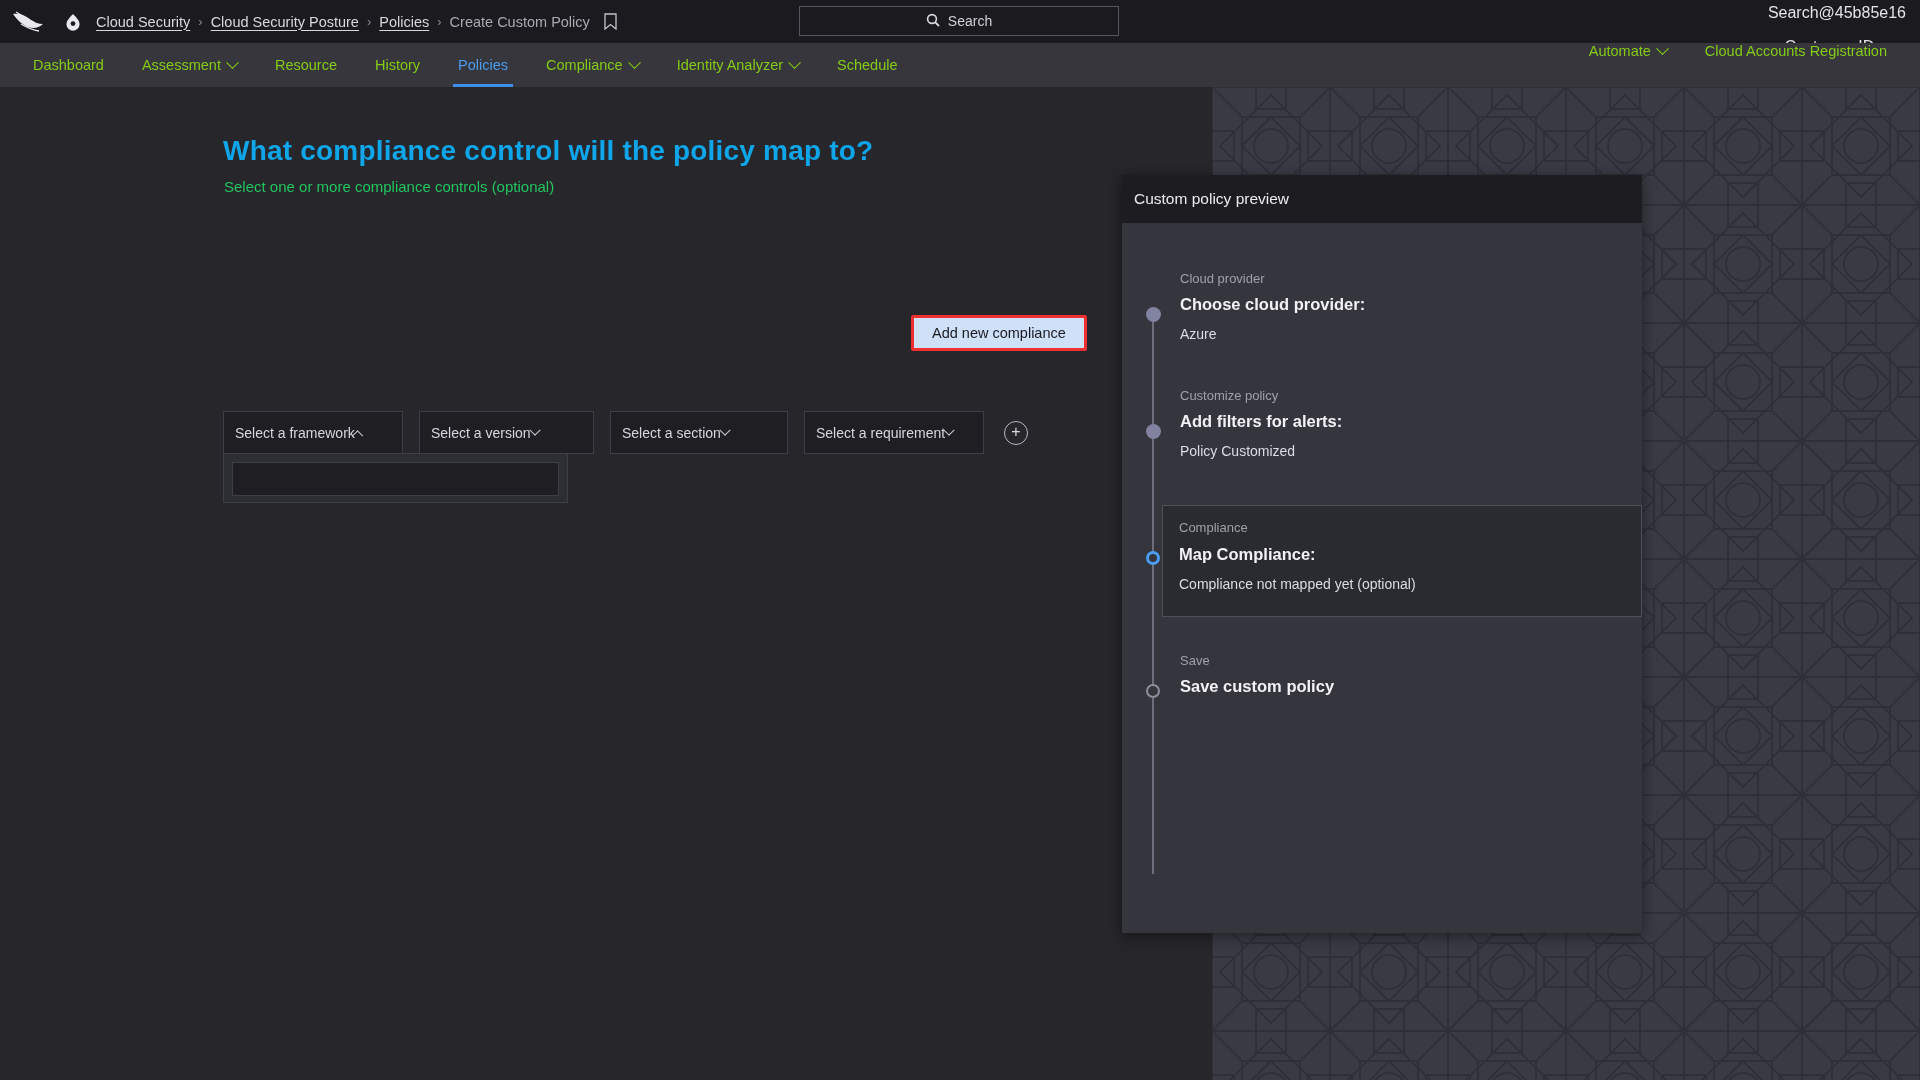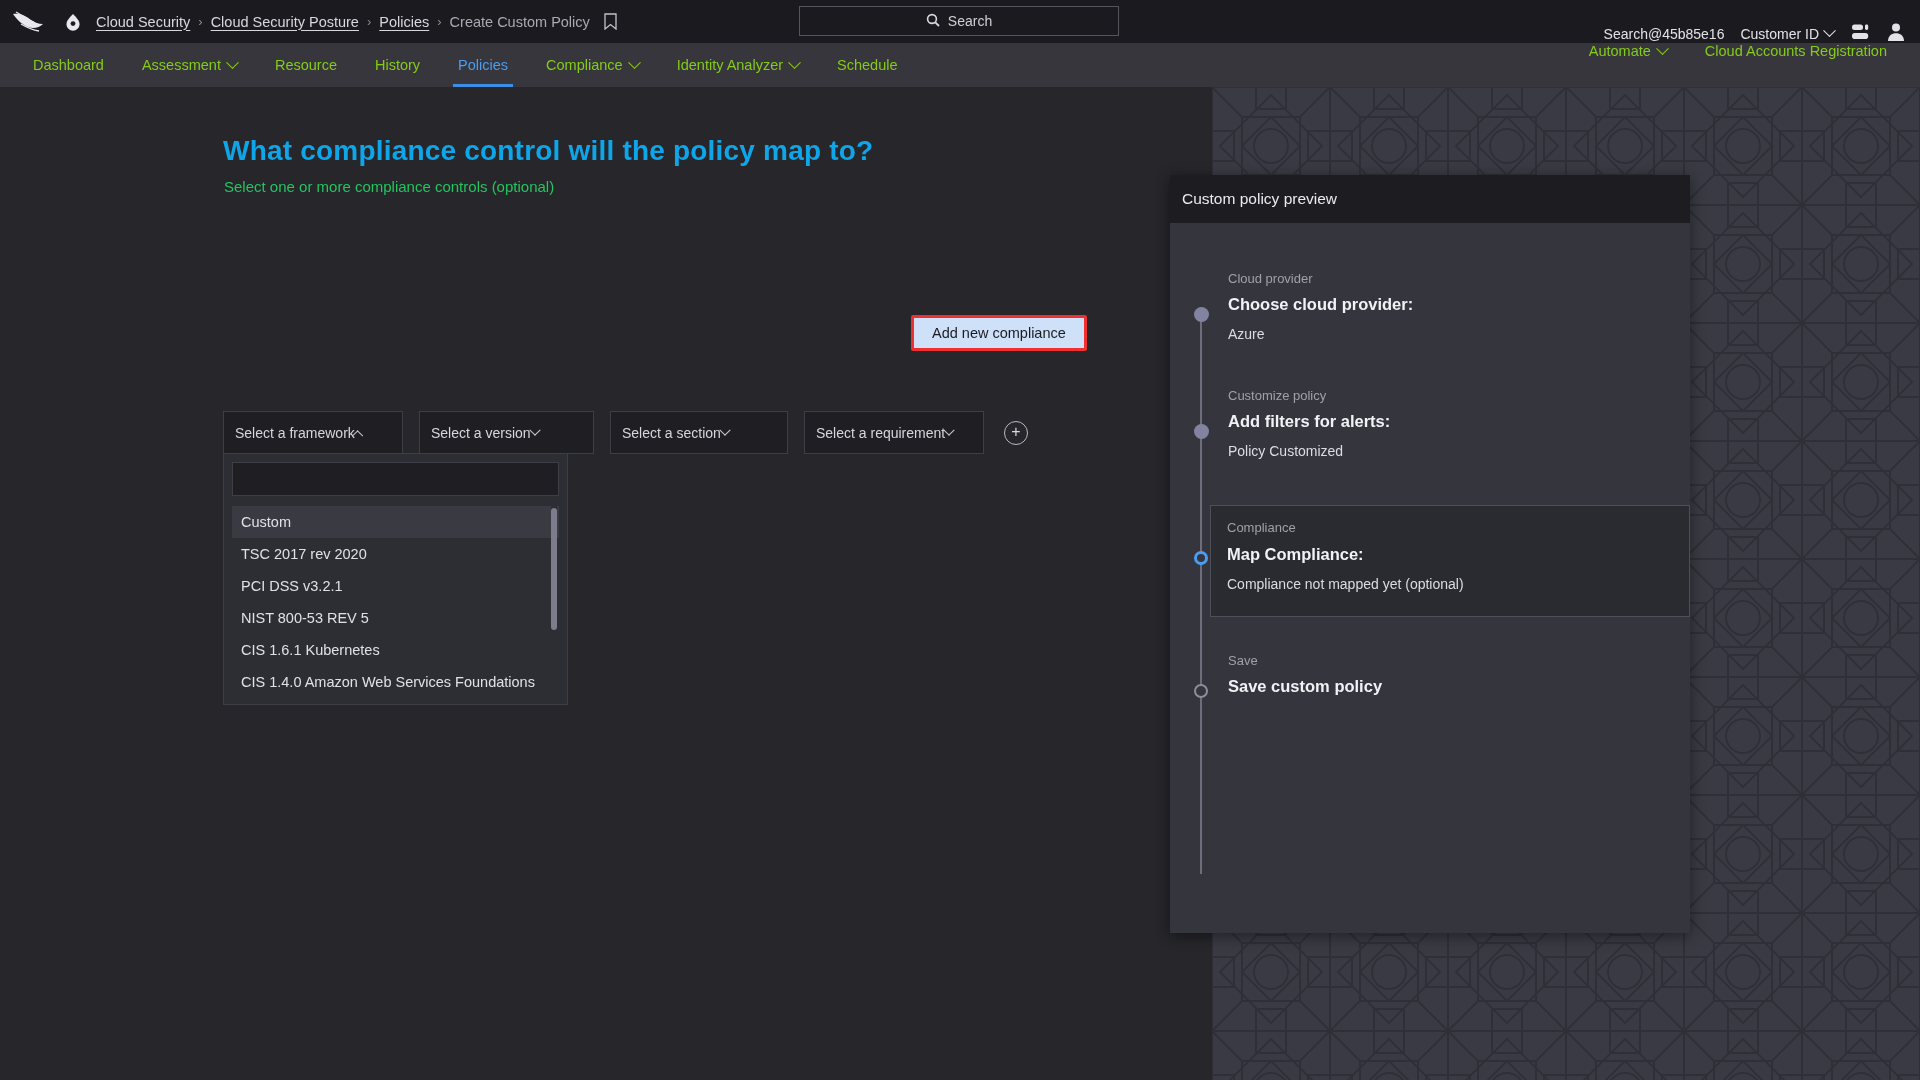--- a/index.html
+++ b/index.html
@@ -33,22 +33,22 @@
   .bookmark-ico { margin-left: 14px; width: 16px; height: 18px; display:flex; align-items:center; }
 
   .searchbox {
     position: absolute; left: 799px; top: 6px; width: 320px; height: 30px;
     border: 1px solid #55555e; background: #1b1b1f;
     display: flex; align-items: center; justify-content: center; gap: 8px;
     font-size: 14px; color: #cfcfd6; cursor: text;
   }
 
   .topright {
-    position: absolute; right: 14px; top: 12px; height: 43px;
-    display: flex; align-items: center; gap: 16px; font-size: 14px; color: #e2e2e8;
+    position: absolute; right: 14px; top: 4px; height: 43px;
+    display: flex; align-items: center; gap: 16px; font-size: 16px; color: #e2e2e8; flex-direction: column;
   }
   .tr-item { display: flex; align-items: center; gap: 6px; cursor: pointer; }
   .tr-static { cursor: default; }
 
   
   .navbar {
     position: absolute; top: 43px; left: 0; width: 1920px; height: 44px;
     background: #36363c;
     display: flex; align-items: stretch;
   }
@@ -135,21 +135,20 @@
   }
   .dd-item.hover { background: #3a3a42; }
   .dd-scroll-track { position: absolute; right: 2px; top: 0; width: 6px; height: 192px; background: #2d2d34; }
   .dd-scroll-thumb { position: absolute; right: 2px; top: 2px; width: 6px; height: 122px; background: #7c7c8c; border-radius: 3px; }
 
   
   .preview {
     position: absolute; left: 1122px; top: 175px; width: 520px; height: 758px;
     background: #35353d; box-shadow: 0 3px 14px rgba(0,0,0,.45);
     z-index: 30;
-    margin-left: 48px;
   }
   .preview-head {
     height: 48px; background: #1d1d21; display: flex; align-items: center;
     padding-left: 12px; font-size: 15.5px; color: #eaeaf0;
   }
   .preview-body { position: relative; padding: 48px 0 0 0; }
   .timeline-line {
     position: absolute; left: 30px; top: 86px; width: 2px; height: 565px; background: #6d6d7c;
   }
   .step { position: relative; padding-left: 58px; margin-bottom: 6px; }
@@ -329,30 +328,20 @@
         <span>Select a requirement</span>
         <span class="arrow"></span>
       </div>
       <div class="plusbtn">
         <span>+</span>
       </div>
     </div>
 
     <div class="dropdown">
       <input class="dd-search" value="" placeholder="" style="">
-      <div class="dd-list">
-        <div class="dd-item hover">Custom</div>
-        <div class="dd-item">TSC 2017 rev 2020</div>
-        <div class="dd-item">PCI DSS v3.2.1</div>
-        <div class="dd-item">NIST 800-53 REV 5</div>
-        <div class="dd-item">CIS 1.6.1 Kubernetes</div>
-        <div class="dd-item">CIS 1.4.0 Amazon Web Services Foundations</div>
-        <div class="dd-scroll-track"></div>
-        <div class="dd-scroll-thumb"></div>
-      </div>
     </div>
 
   </div>
 
   <div class="preview">
     <div class="preview-head">Custom policy preview</div>
     <div class="preview-body">
       <div class="timeline-line"></div>
 
       <div class="step spaced">

